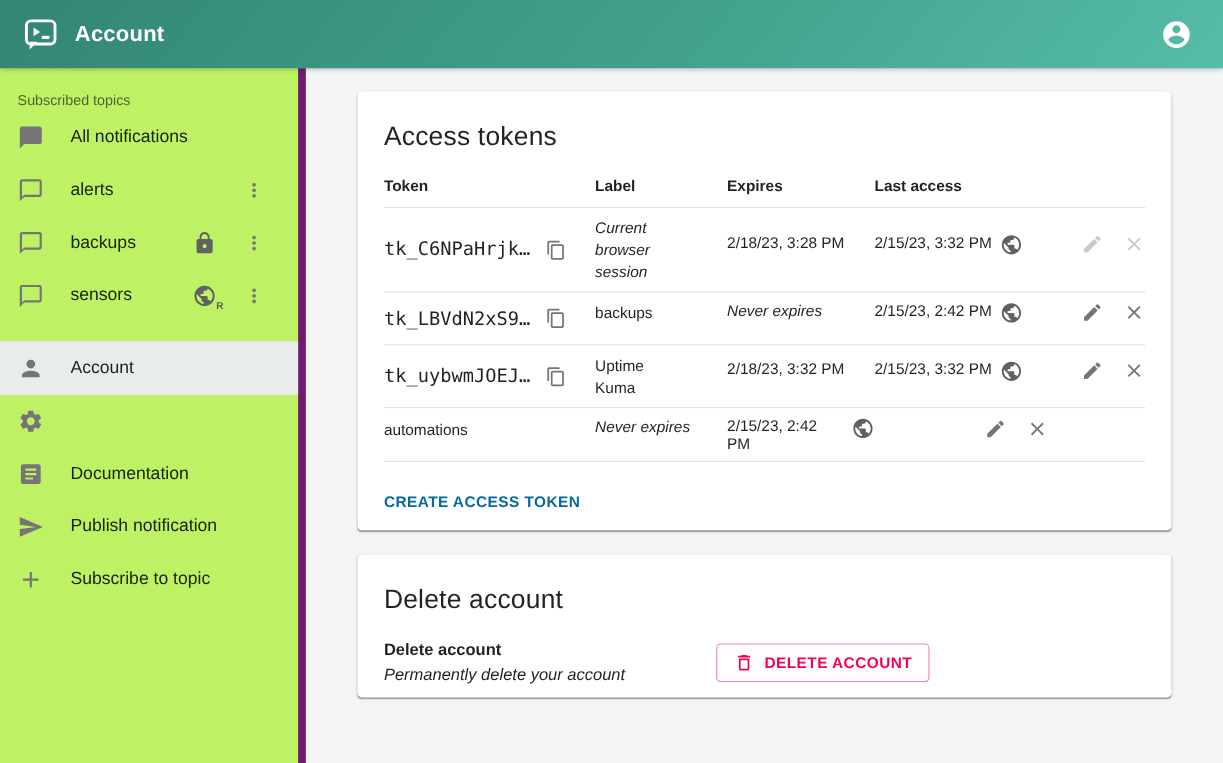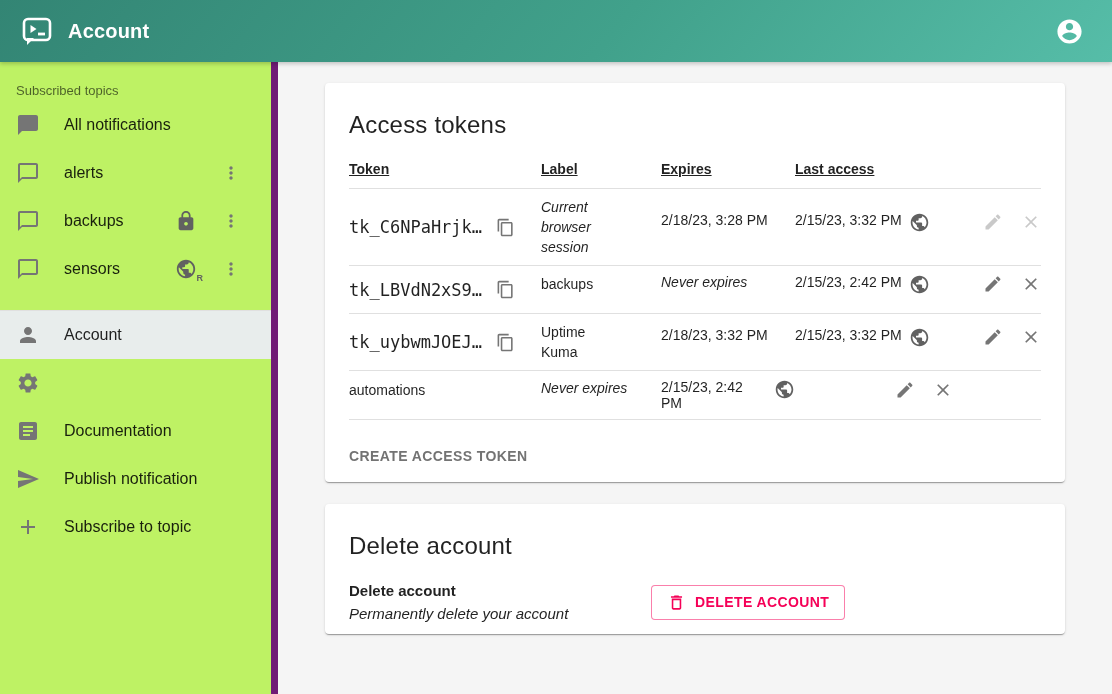--- a/index.html
+++ b/index.html
@@ -58,36 +58,36 @@
 
   
   .tokens-table { margin-top:12px; width:100%; }
   .trow {
     display:grid;
     grid-template-columns: 192px 120px 134px 1fr 88px;
     align-items:center;
     border-bottom:1px solid #e0e0e0;
   }
   .trow.thead { font-size:14px; font-weight:700; }
-  .trow.thead > div { padding:10px 0 11px 0;text-decoration:underline; }
+  .trow.thead > div { padding:10px 0 11px 0; }
   .trow.tbody > div { padding:8px 0; font-size:14px; min-height:47px; display:flex; }
   .cell-token { display:flex; align-items:center; gap:14px; }
   .token-text { font-family:"DejaVu Sans Mono", monospace; font-size:17px; color:rgba(0,0,0,.87); }
   .copy-btn { background:none; border:none; padding:0; cursor:pointer; color:#757575; width:19px; height:19px; }
   .cell-label span { max-width:84px; line-height:20px; display:inline-block; }
   .italic { font-style:italic; }
   .cell-last { gap:7px; }
   .globe { color:#616161; width:21px; height:21px; }
   .cell-actions { justify-content:flex-end; gap:18px; }
   .act-btn { background:none; border:none; padding:0; cursor:pointer; color:#757575; width:20px; height:20px; }
   .act-btn.disabled { color:#c9c9c9; cursor:default; }
 
   .create-btn {
     margin-top:22px; background:none; border:none; cursor:pointer;
-    color:#737373; font-family:"Liberation Sans", sans-serif;
+    color:#0369a1; font-family:"Liberation Sans", sans-serif;
     font-size:14px; font-weight:700; letter-spacing:.4px; padding:6px 0;
   }
 
   
   .pref-row { display:flex; align-items:center; margin-top:22px; }
   .pref-text { width:302px; }
   .pref-title { font-size:15px; font-weight:700; }
   .pref-sub { font-size:15px; font-style:italic; margin-top:6px; }
   .danger-btn {
     display:flex; align-items:center; gap:9px;

